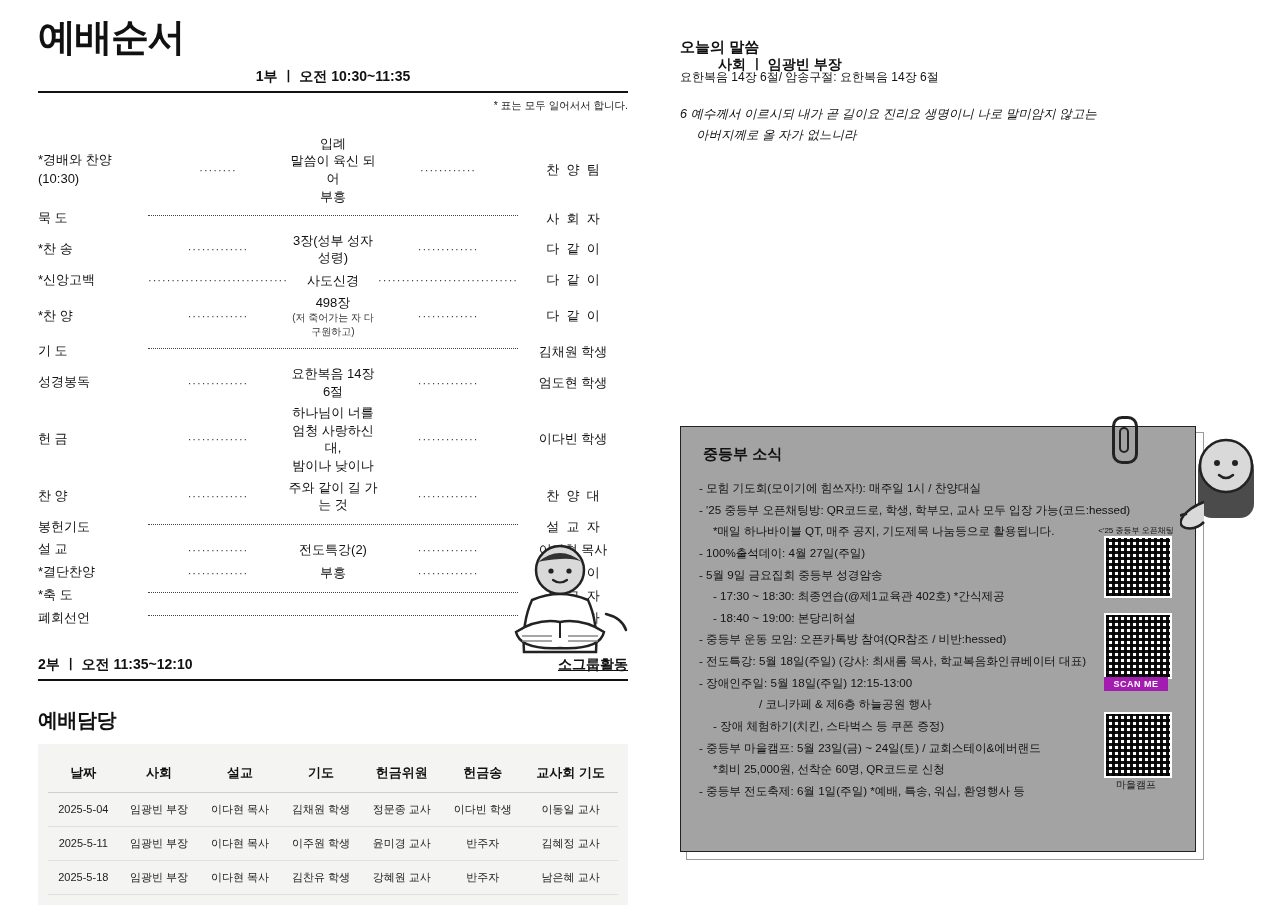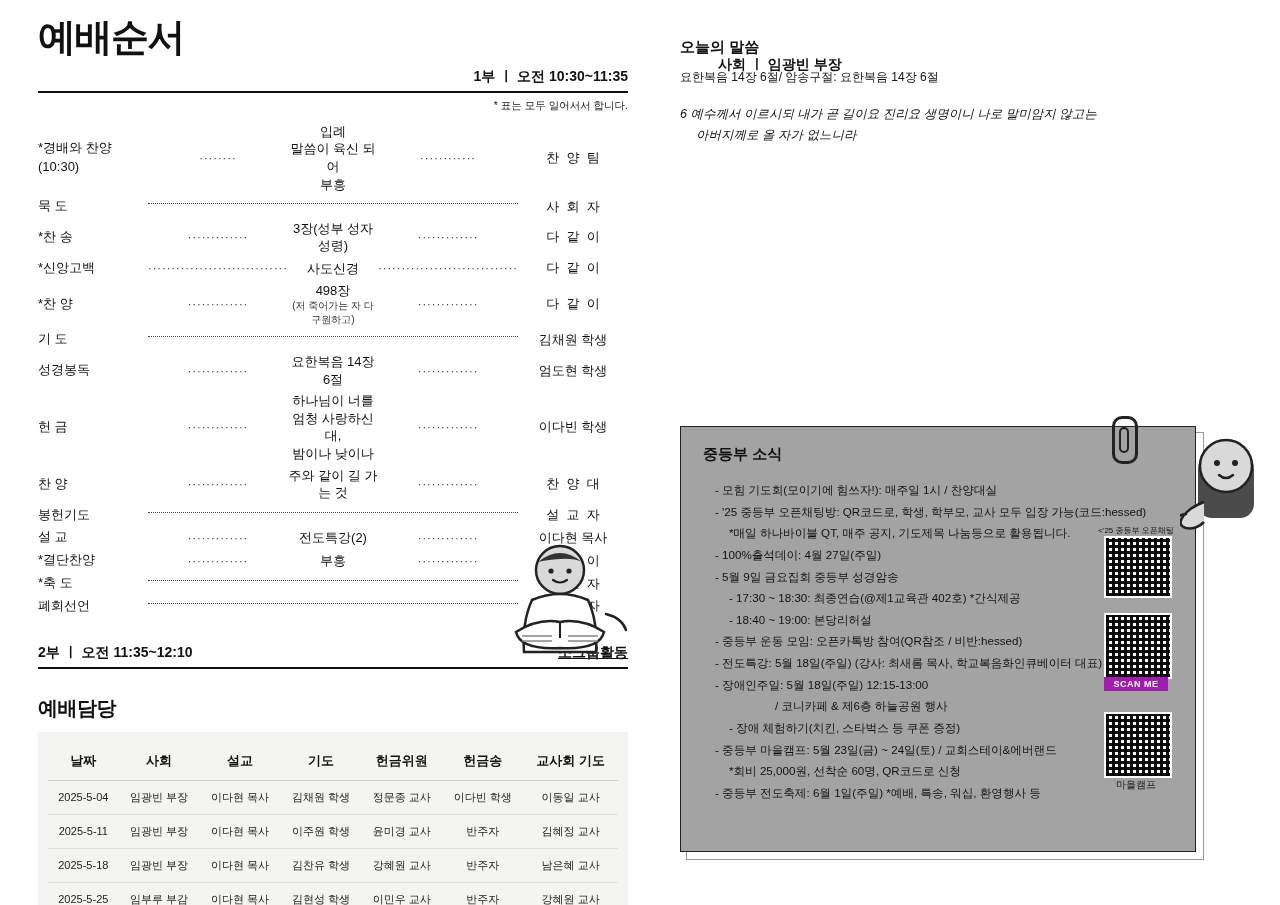--- a/index.html
+++ b/index.html
@@ -13,27 +13,27 @@
   }
   .page{position:relative;width:1280px;height:905px;}
 
   
   .left{position:absolute;left:38px;top:18px;width:590px;}
   .main-title{
     font-size:38px;font-weight:bold;letter-spacing:-1.5px;
     margin:0 0 10px 0;line-height:1.05;
   }
   .sect-head{
-    display:flex;justify-content:flex-end;align-items:flex-end;
+    display:flex;justify-content:center;align-items:flex-end;
     border-bottom:2px solid #111;padding-bottom:5px;margin-bottom:4px;
     font-size:14px;font-weight:bold;
   }
   .sect-head .right{font-weight:bold;}
   .note-star{
-    text-align:right;font-size:10.5px;color:#222;margin:6px 0 8px 0;
+    text-align:right;font-size:10.5px;color:#222;margin:6px 0 20px 0;
   }
 
   table.order{width:100%;border-collapse:collapse;font-size:13px;}
   table.order td{padding:2px 0;vertical-align:middle;}
   .c-left{width:110px;text-align:left;white-space:pre-line;line-height:1.45;}
   .c-dot{width:78px;text-align:center;color:#333;font-size:11px;letter-spacing:1px;overflow:hidden;}
   .c-mid{text-align:center;}
   .c-dot2{width:78px;text-align:center;color:#333;font-size:11px;letter-spacing:1px;overflow:hidden;}
   .c-right{width:110px;text-align:center;white-space:pre;}
   .sub{font-size:10px;color:#333;}
@@ -72,21 +72,21 @@
   .notice-shadow{
     position:absolute;left:686px;top:432px;width:516px;height:426px;
     background:#ffffff;border:1px solid #9a9a9a;
   }
   .notice{
     position:absolute;left:680px;top:426px;width:516px;height:426px;
     background:#a3a3a3;border:1px solid #222;
     box-sizing:border-box;padding:16px 18px;
   }
   .notice h3{font-size:15px;font-weight:bold;margin:2px 0 14px 4px;}
-  ul.nlist{list-style:none;margin:16px;padding:0;font-size:11.6px;line-height:1.78;}
+  ul.nlist{list-style:none;margin:0;padding:0;font-size:11.6px;line-height:1.78;}
   ul.nlist li{margin:0 0 1px 0;}
   .ind1{padding-left:14px;display:block;}
   .ind3{padding-left:60px;display:block;}
 
   
   .clip{
     position:absolute;left:1112px;top:416px;width:20px;height:42px;
     border:3px solid #222;border-radius:10px;background:transparent;
   }
   .clip:after{

